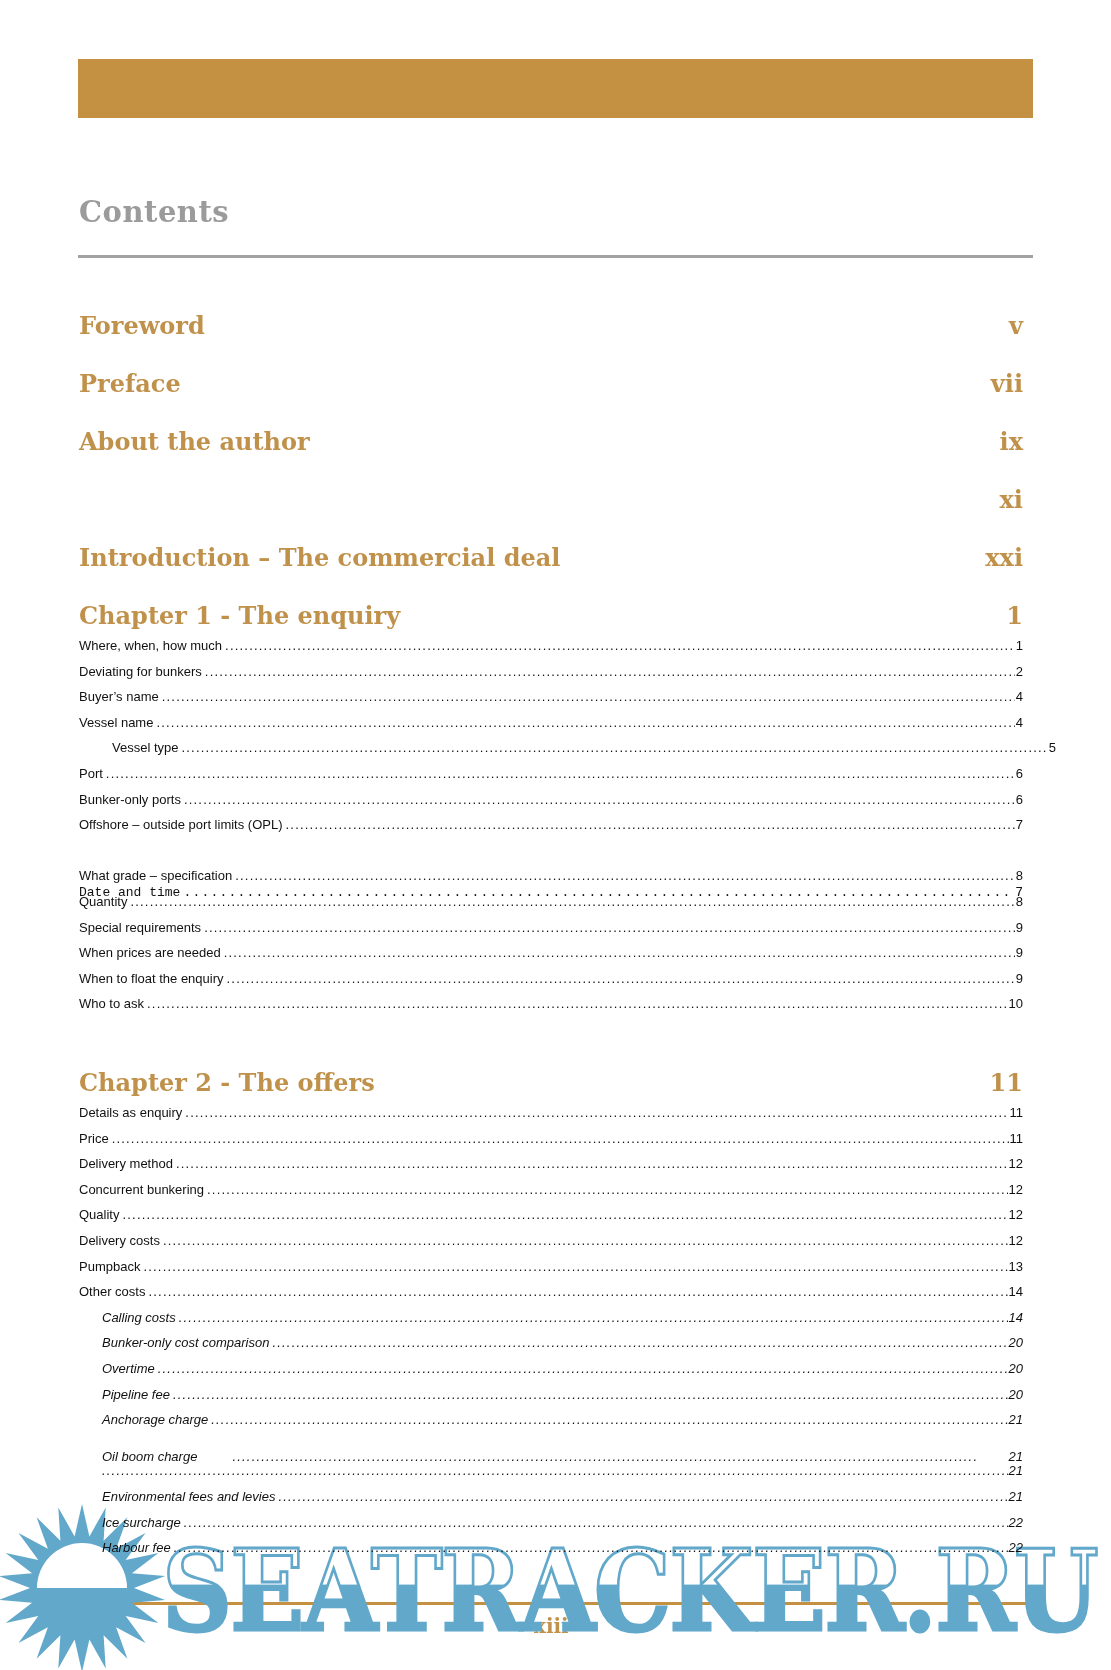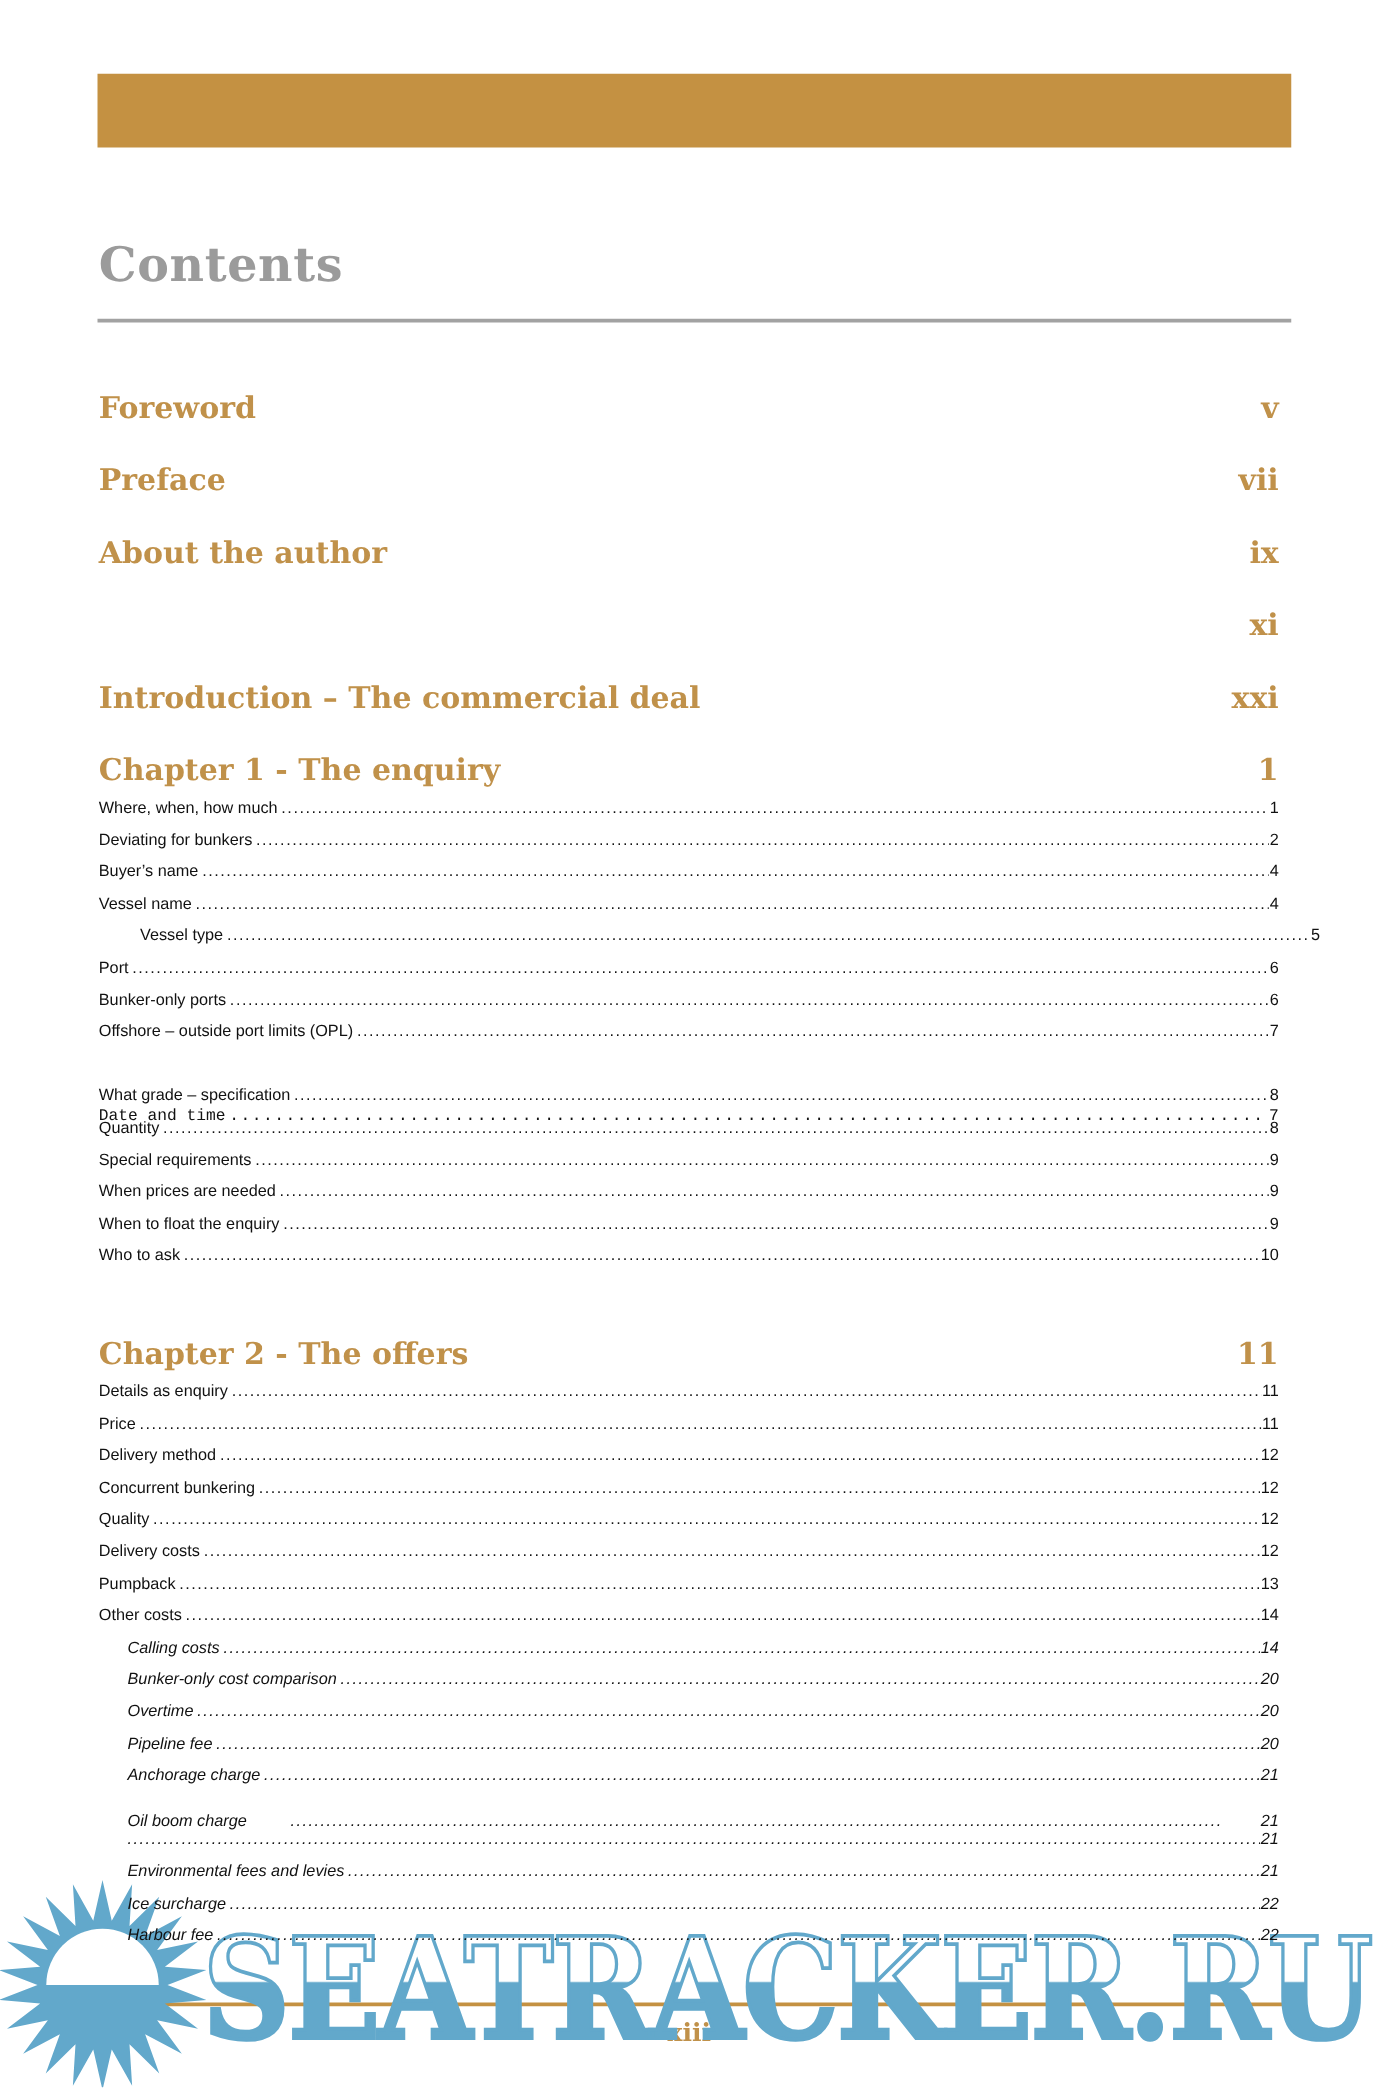--- a/index.html
+++ b/index.html
@@ -1,19 +1,19 @@
 <!DOCTYPE html>
 <html><head>
 <meta charset="utf-8">
 <style>
   html, body { margin:0; padding:0; background:#ffffff; }
   body { width:1111px; height:1670px; position:relative; overflow:hidden; }
   .page { position:absolute; left:0; top:0; width:1111px; height:1670px; background:#fff; }
   .header-bar { position:absolute; left:78px; top:59px; width:955px; height:59px; background:#C49142; }
-  .contents-title { position:absolute; left:79px; top:188px; font-family:"DejaVu Serif", serif; font-weight:bold; font-size:38px; color:#9B9B9B; letter-spacing:0.5px; line-height:48px; }
+  .contents-title { position:absolute; left:79px; top:188px; font-family:"DejaVu Serif", serif; font-weight:bold; font-size:29px; color:#9B9B9B; letter-spacing:0.5px; line-height:48px; }
   .contents-rule { position:absolute; left:78px; top:255px; width:955px; height:3px; background:#A2A2A2; }
 
   .row { position:absolute; left:79px; width:944px; display:flex; align-items:baseline; white-space:nowrap; }
   .front { font-family:"DejaVu Serif", serif; font-weight:bold; font-size:24px; color:#C0914A; height:34px; line-height:34px; }
   .front .pg { margin-left:auto; }
   .chap { font-family:"DejaVu Serif", serif; font-weight:bold; font-size:24px; color:#C0914A; height:34px; line-height:34px; }
   .chap .pg { margin-left:auto; }
 
   .entry { font-family:"Liberation Sans", sans-serif; font-size:13px; color:#111; height:26px; line-height:26px; }
   .entry .label { flex:0 0 auto; padding-right:3px; }

